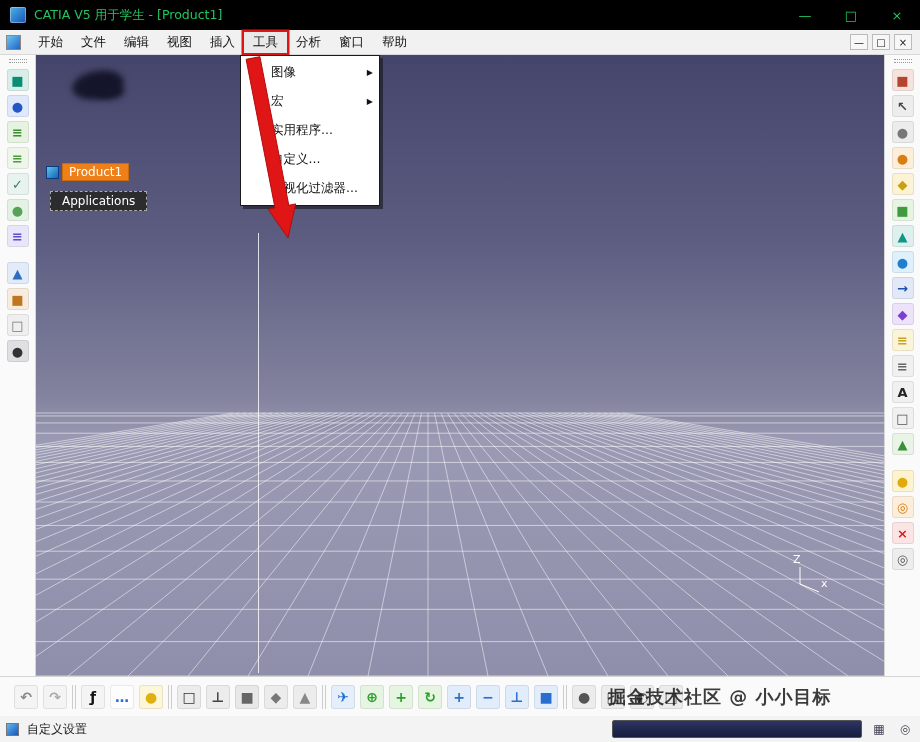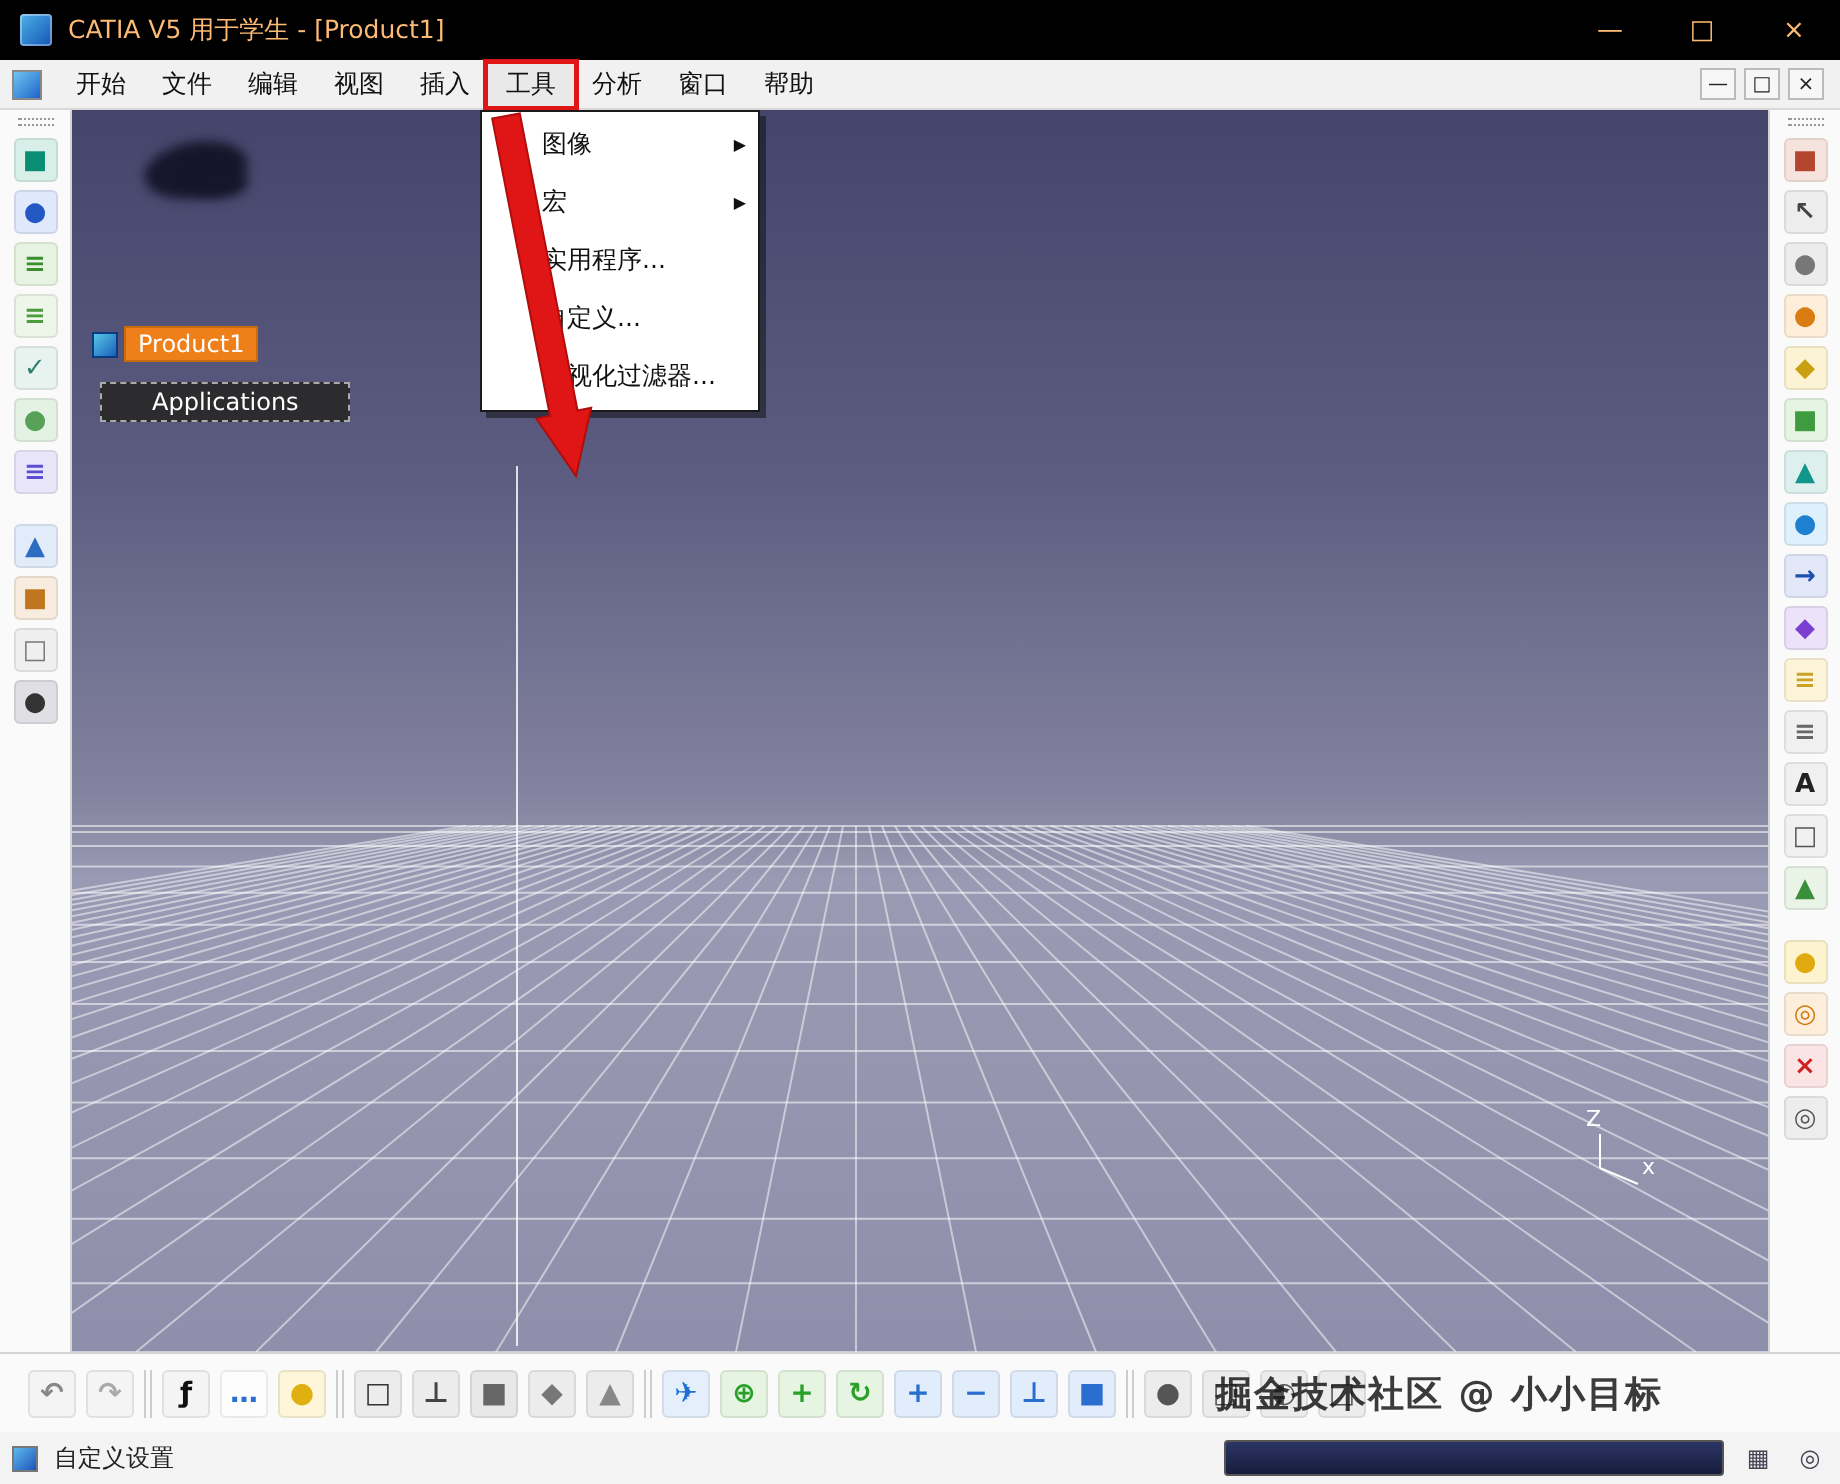--- a/index.html
+++ b/index.html
@@ -1,20 +1,20 @@
 <!DOCTYPE html>
 <html><head>
 <meta charset="utf-8">
 <style>
   *{box-sizing:border-box;}
   html,body{margin:0;padding:0;background:#333;}
   .window{position:relative;width:920px;height:742px;font-family:"DejaVu Sans","Liberation Sans",sans-serif;overflow:hidden;background:#f0f0f0;}
 
   
-  .titlebar{height:30px;background:#000;display:flex;align-items:center;color:#fdba74;font-size:12.5px;}
+  .titlebar{height:30px;background:#000;display:flex;align-items:center;color:#22c55e;font-size:12.5px;}
   .app-icon{width:16px;height:16px;margin:0 8px 0 10px;border-radius:2px;background:linear-gradient(135deg,#4db2e8,#1553b5);box-shadow:inset 0 0 0 1px rgba(255,255,255,.35);}
   .win-controls{margin-left:auto;display:flex;height:100%;}
   .win-btn{width:46px;display:flex;align-items:center;justify-content:center;font-size:13px;cursor:default;}
 
   
   .menubar{height:25px;background:#f1f1f1;border-bottom:1px solid #d8d8d8;display:flex;align-items:center;font-size:12.5px;color:#111;}
   .mb-appicon{width:15px;height:15px;margin:0 8px 0 6px;background:linear-gradient(135deg,#6ec6f2,#1e63c8);border:1px solid #888;}
   .mb-items{display:flex;align-items:center;}
   .mb-item{padding:2px 9px;cursor:default;}
   .mb-item.hl{box-shadow:0 0 0 2.5px #e01616;background:#e9e9e9;position:relative;z-index:3;}
@@ -32,21 +32,21 @@
 
   
   .viewport{flex:1;position:relative;overflow:hidden;
     background:linear-gradient(180deg,#45456b 0%,#5d5d82 30%,#83839f 55%,#9a9ab4 62%,#8f8fab 100%);text-align:right;}
   .floor{position:absolute;left:0;top:0;}
   .vline{position:absolute;width:1px;background:rgba(255,255,255,.8);}
   .blob{position:absolute;background:#15152b;filter:blur(3px);border-radius:50%;}
   .tree-item{position:absolute;display:flex;align-items:center;font-size:12px;color:#fff;}
   .tree-icon{width:13px;height:13px;margin-right:3px;background:linear-gradient(135deg,#57c7e8,#1a5fb8);border:1px solid #0a3a80;}
   .lbl-root{background:#ef7f19;padding:1px 6px;border:1px solid #c86a0d;}
-  .lbl-app{background:rgba(40,40,40,.92);padding:2px 25px;border:1px dashed #aaa;}
+  .lbl-app{background:rgba(40,40,40,.92);padding:2px 11px;border:1px dashed #aaa;}
   .axis{position:absolute;}
 
   
   .dropdown{position:absolute;left:240px;top:0;width:140px;background:#fff;border:1px solid #1a1a1a;box-shadow:3px 3px 0 rgba(10,10,10,.5);z-index:40;padding:2px 0;}
   .menu-item{height:29px;display:flex;align-items:center;position:relative;padding-left:30px;padding-right:16px;font-size:12.5px;color:#111;white-space:nowrap;}
   .mi-icon{position:absolute;left:7px;width:18px;text-align:center;font-style:italic;font-weight:bold;font-size:13px;}
   .mi-arrow{display:none;position:absolute;right:6px;font-size:8px;}
   .menu-item.has-sub .mi-arrow{display:block;}
   .menu-item.selected{background:#2f80d6;color:#fff;box-shadow:0 0 0 2.5px #e01616;z-index:2;}
 

